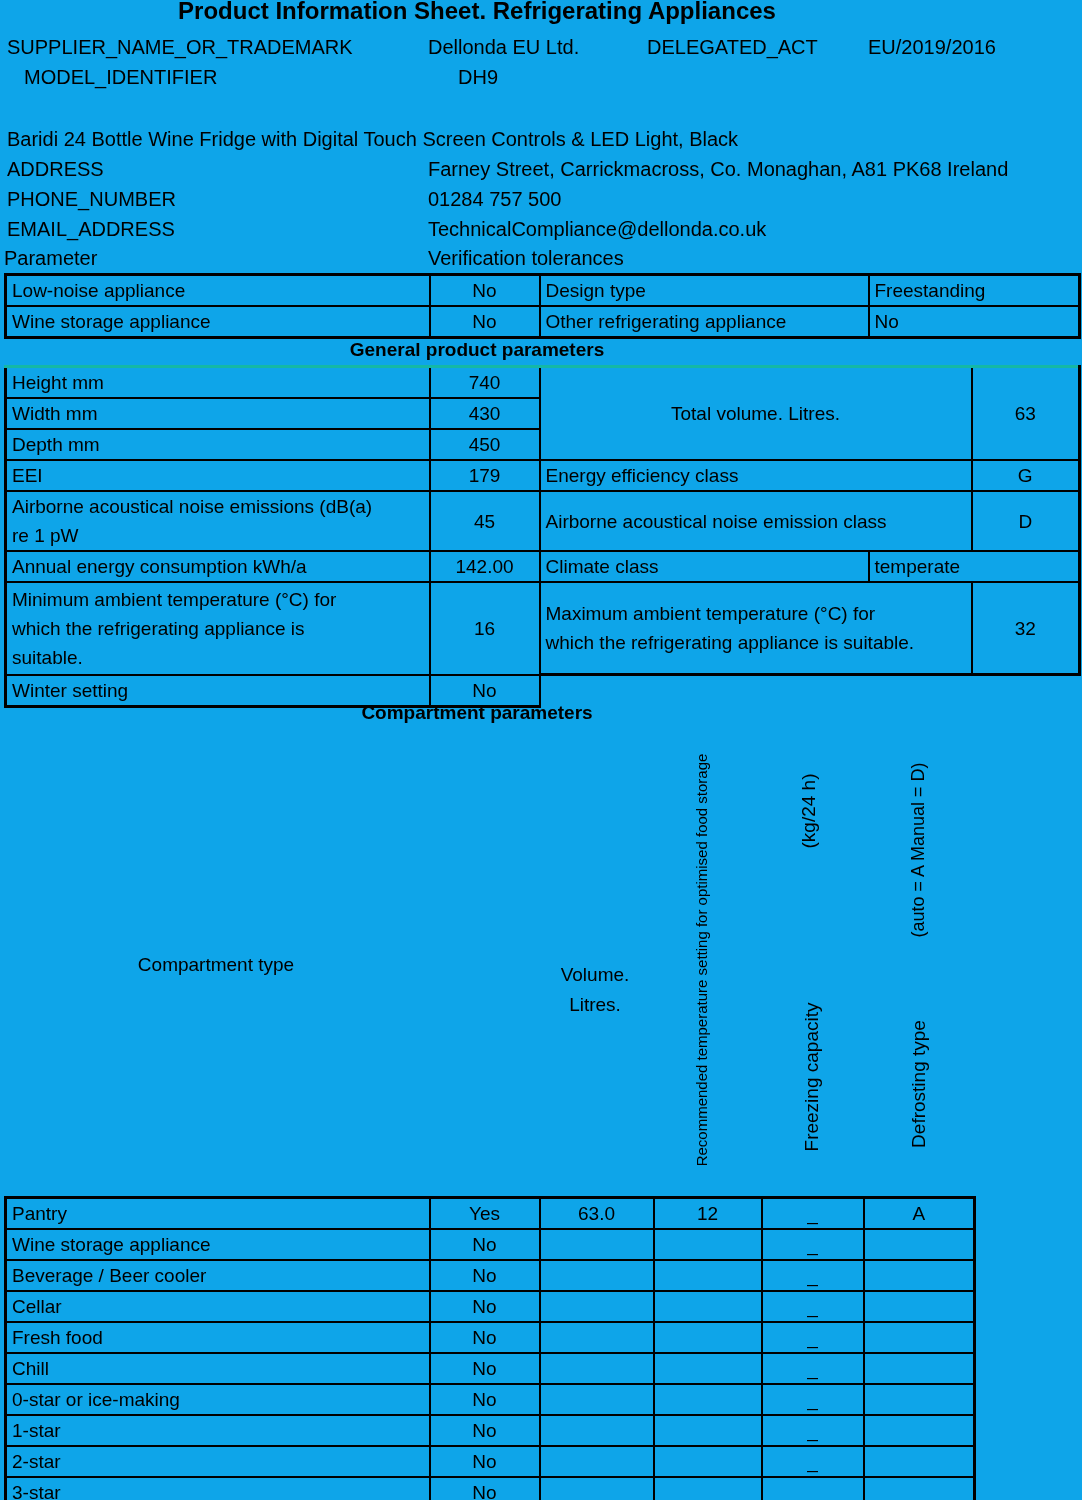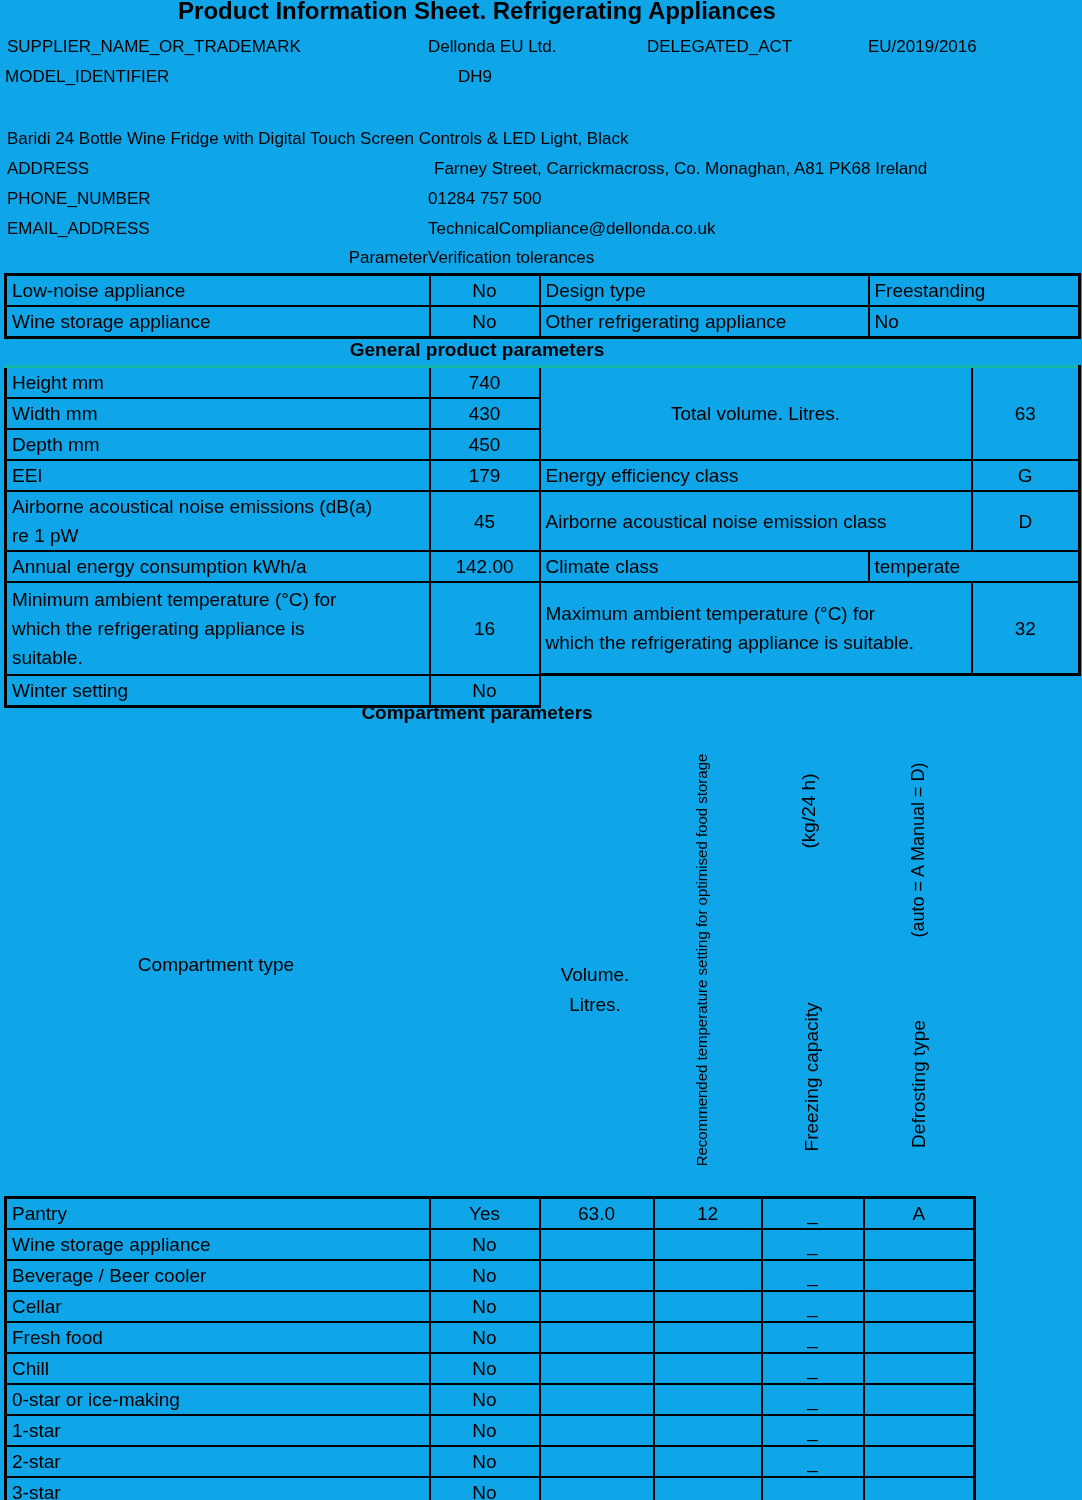--- a/index.html
+++ b/index.html
@@ -1,21 +1,21 @@
 <!DOCTYPE html>
 <html><head>
 <meta charset="utf-8">
 <style>
   html,body { margin:0; padding:0; background:#fff; }
   .page {
     position:relative; width:1082px; height:1500px; background:#0ea5e9;
     font-family:Liberation Sans, sans-serif; color:#000;
     overflow:hidden;
   }
-  .abs { position:absolute; white-space:nowrap; font-size:17px; line-height:22px; }
+  .abs { position:absolute; white-space:nowrap; font-size:20px; line-height:22px; }
   .title { font-weight:bold; font-size:24px; text-align:center; white-space:nowrap; }
   .section-heading { position:absolute; left:0; width:954px; text-align:center;
     font-weight:bold; font-size:19px; }
   table { border-collapse:collapse; table-layout:fixed; position:absolute; }
   td { border:2px solid #000; font-size:19px; line-height:29px; padding:0 3px;
        vertical-align:middle; overflow:hidden; }
   td.left { text-align:left; padding-left:5px; }
   td.center { text-align:center; }
   .t-outer { border:3px solid #000; }
   .bt { border-top:3px solid #14b8a6; }
@@ -41,35 +41,35 @@
 
 <div class="page">
 
   <div class="abs title" style="left:0; top:1; width:954px;">Product Information Sheet. Refrigerating Appliances</div>
 
   <div class="abs" style="left:7px; top:36px;">SUPPLIER_NAME_OR_TRADEMARK</div>
   <div class="abs" style="left:428px; top:36px;">Dellonda EU Ltd.</div>
   <div class="abs" style="left:647px; top:36px;">DELEGATED_ACT</div>
   <div class="abs" style="left:868px; top:36px;">EU/2019/2016</div>
 
-  <div class="abs" style="left:5px; top:66px;">MODEL_IDENTIFIER</div>
+  <div class="abs" style="left:24px; top:66px;">MODEL_IDENTIFIER</div>
   <div class="abs" style="left:458px; top:66px;">DH9</div>
 
   <div class="abs" style="left:7px; top:128px;">Baridi 24 Bottle Wine Fridge with Digital Touch Screen Controls &amp; LED Light, Black</div>
 
   <div class="abs" style="left:7px; top:158px;">ADDRESS</div>
-  <div class="abs" style="left:428px; top:158px;margin-left:6px;">Farney Street, Carrickmacross, Co. Monaghan, A81 PK68 Ireland</div>
+  <div class="abs" style="left:428px; top:158px;">Farney Street, Carrickmacross, Co. Monaghan, A81 PK68 Ireland</div>
 
   <div class="abs" style="left:7px; top:188px;">PHONE_NUMBER</div>
   <div class="abs" style="left:428px; top:188px;">01284 757 500</div>
 
   <div class="abs" style="left:7px; top:218px;">EMAIL_ADDRESS</div>
   <div class="abs" style="left:428px; top:218px;text-align:center;">TechnicalCompliance@dellonda.co.uk</div>
 
-  <div class="abs" style="left:4px; top:247px; width:424px; text-align:right;">Parameter</div>
+  <div class="abs" style="left:4px; top:247px; width:424px; text-align:left;">Parameter</div>
   <div class="abs" style="left:428px; top:247px;">Verification tolerances</div>
 
   <table class="t-outer" style="left:4px; top:273px; width:1074px;border-radius:23px;">
     <colgroup>
         <col style="width:424px">
         <col style="width:110px">
         <col style="width:329px">
         <col style="width:211px">
       </colgroup>
     <tbody>

